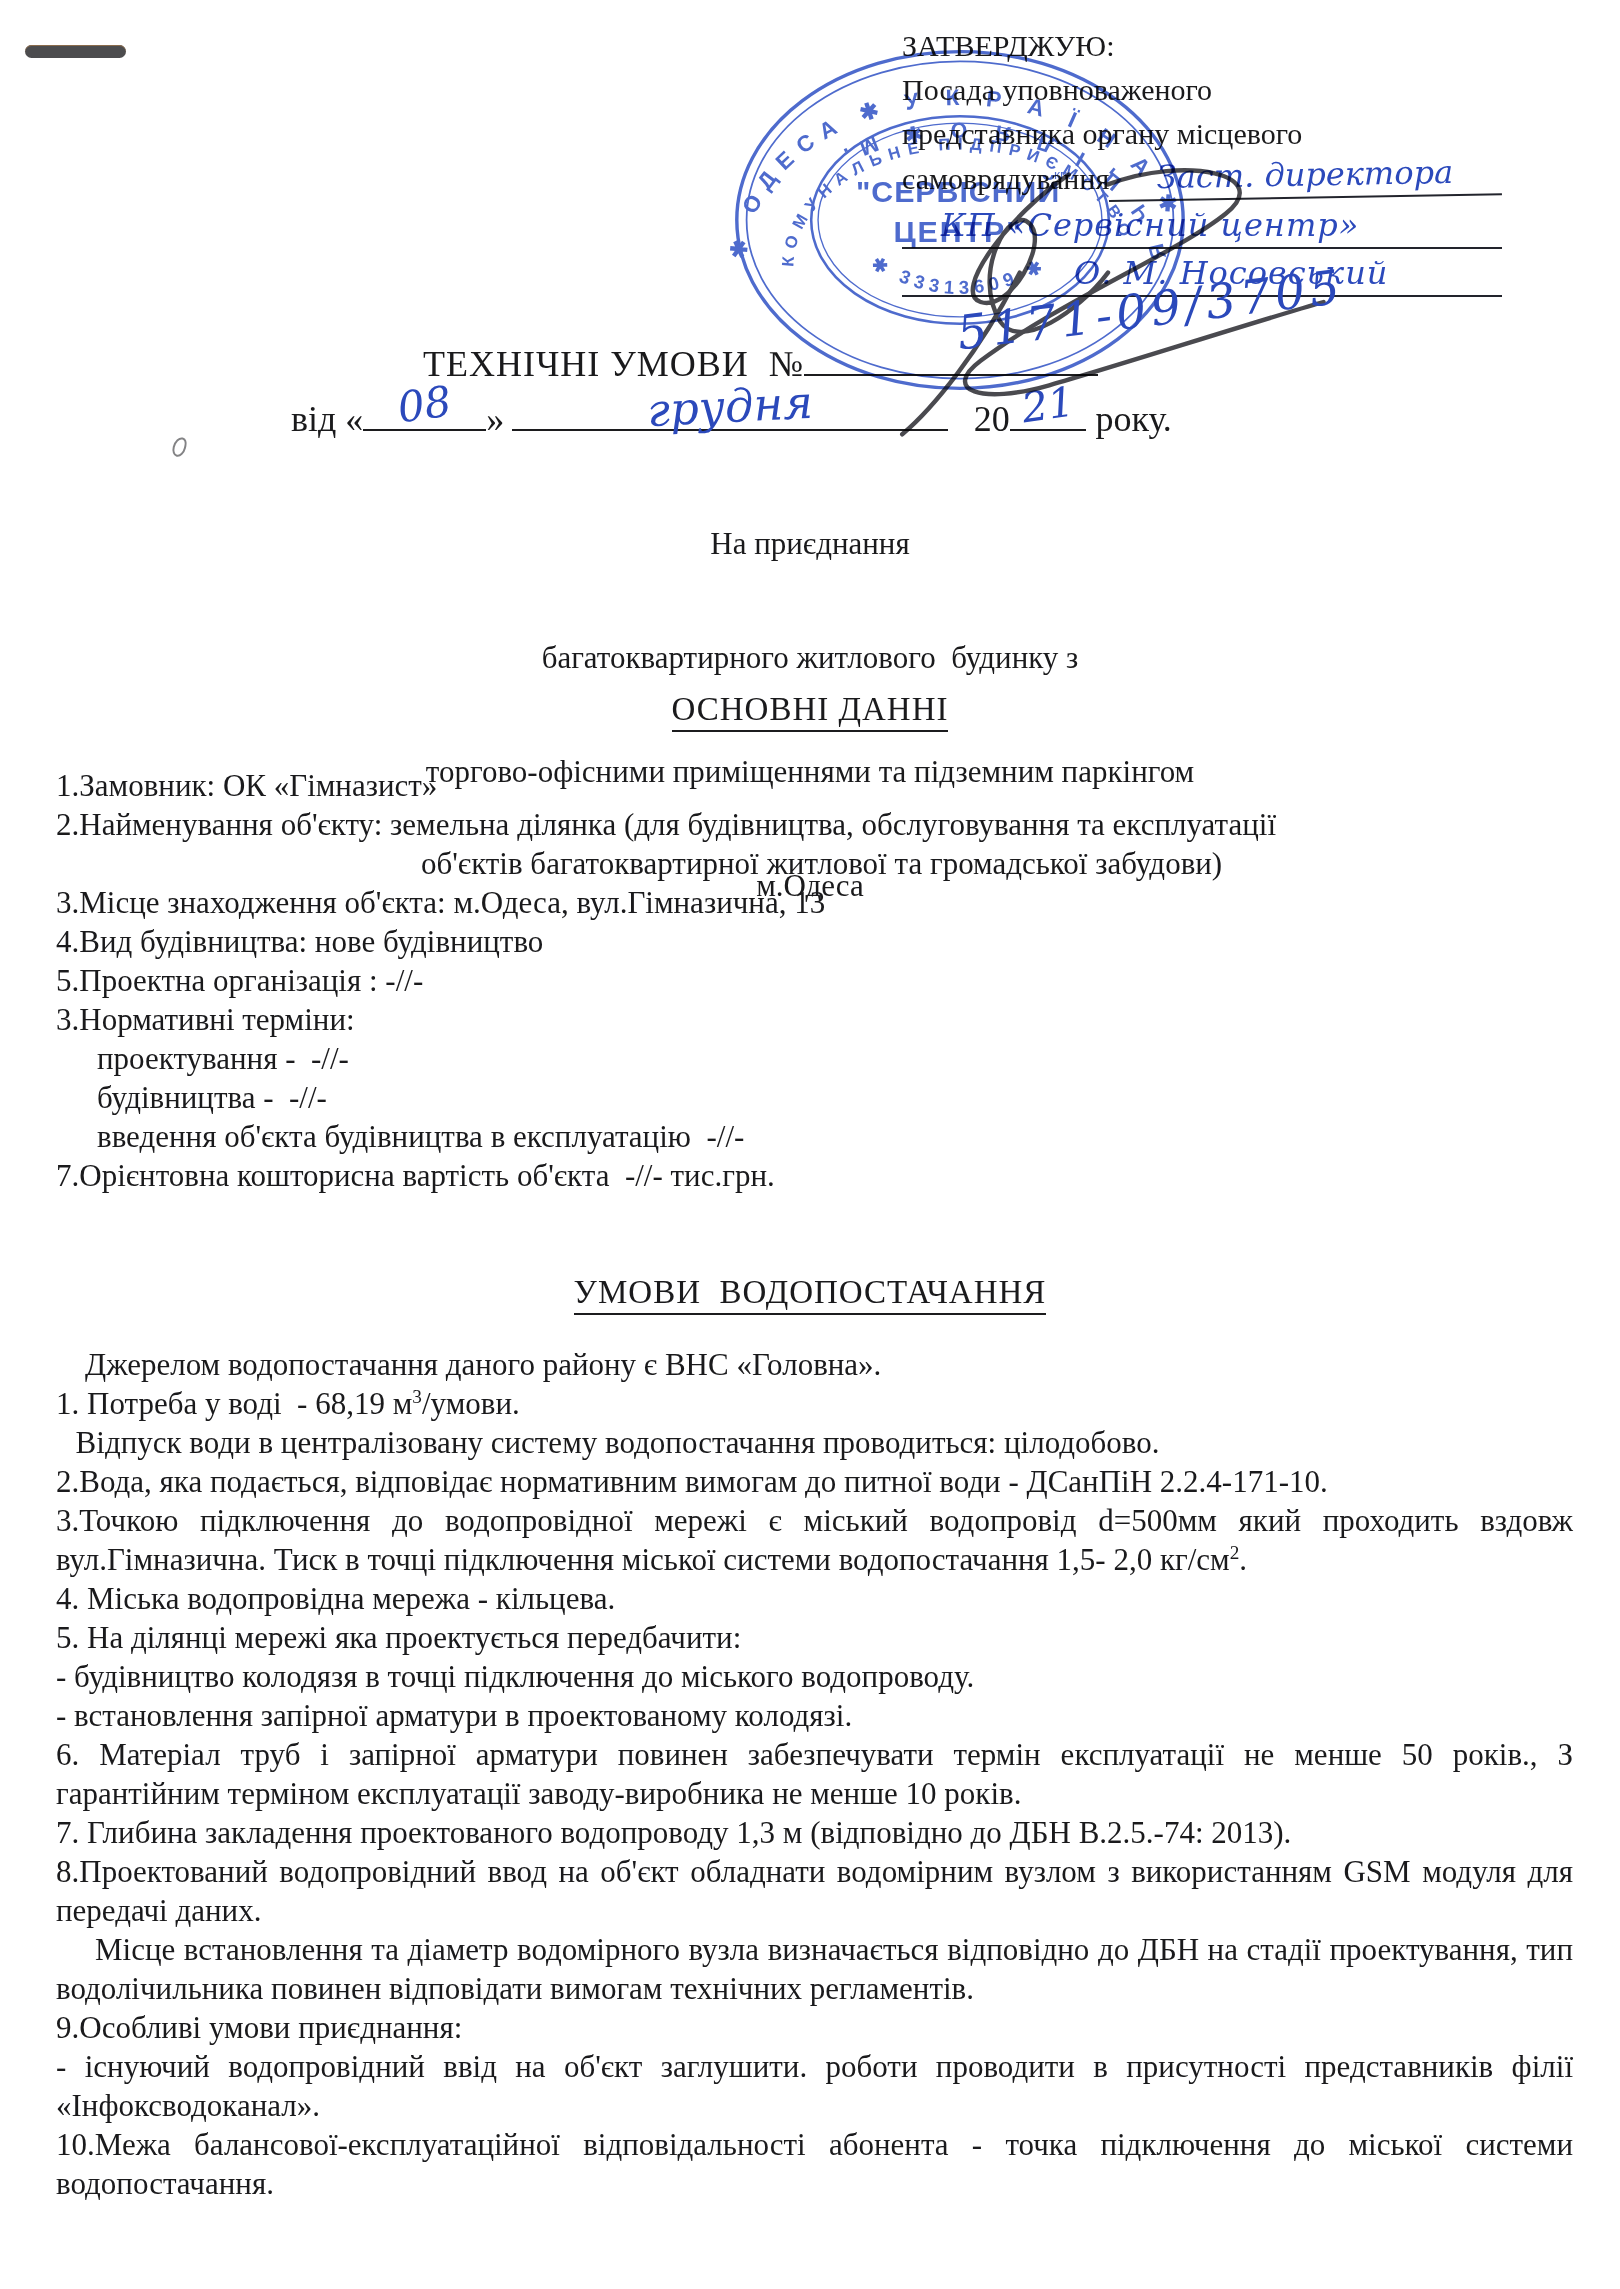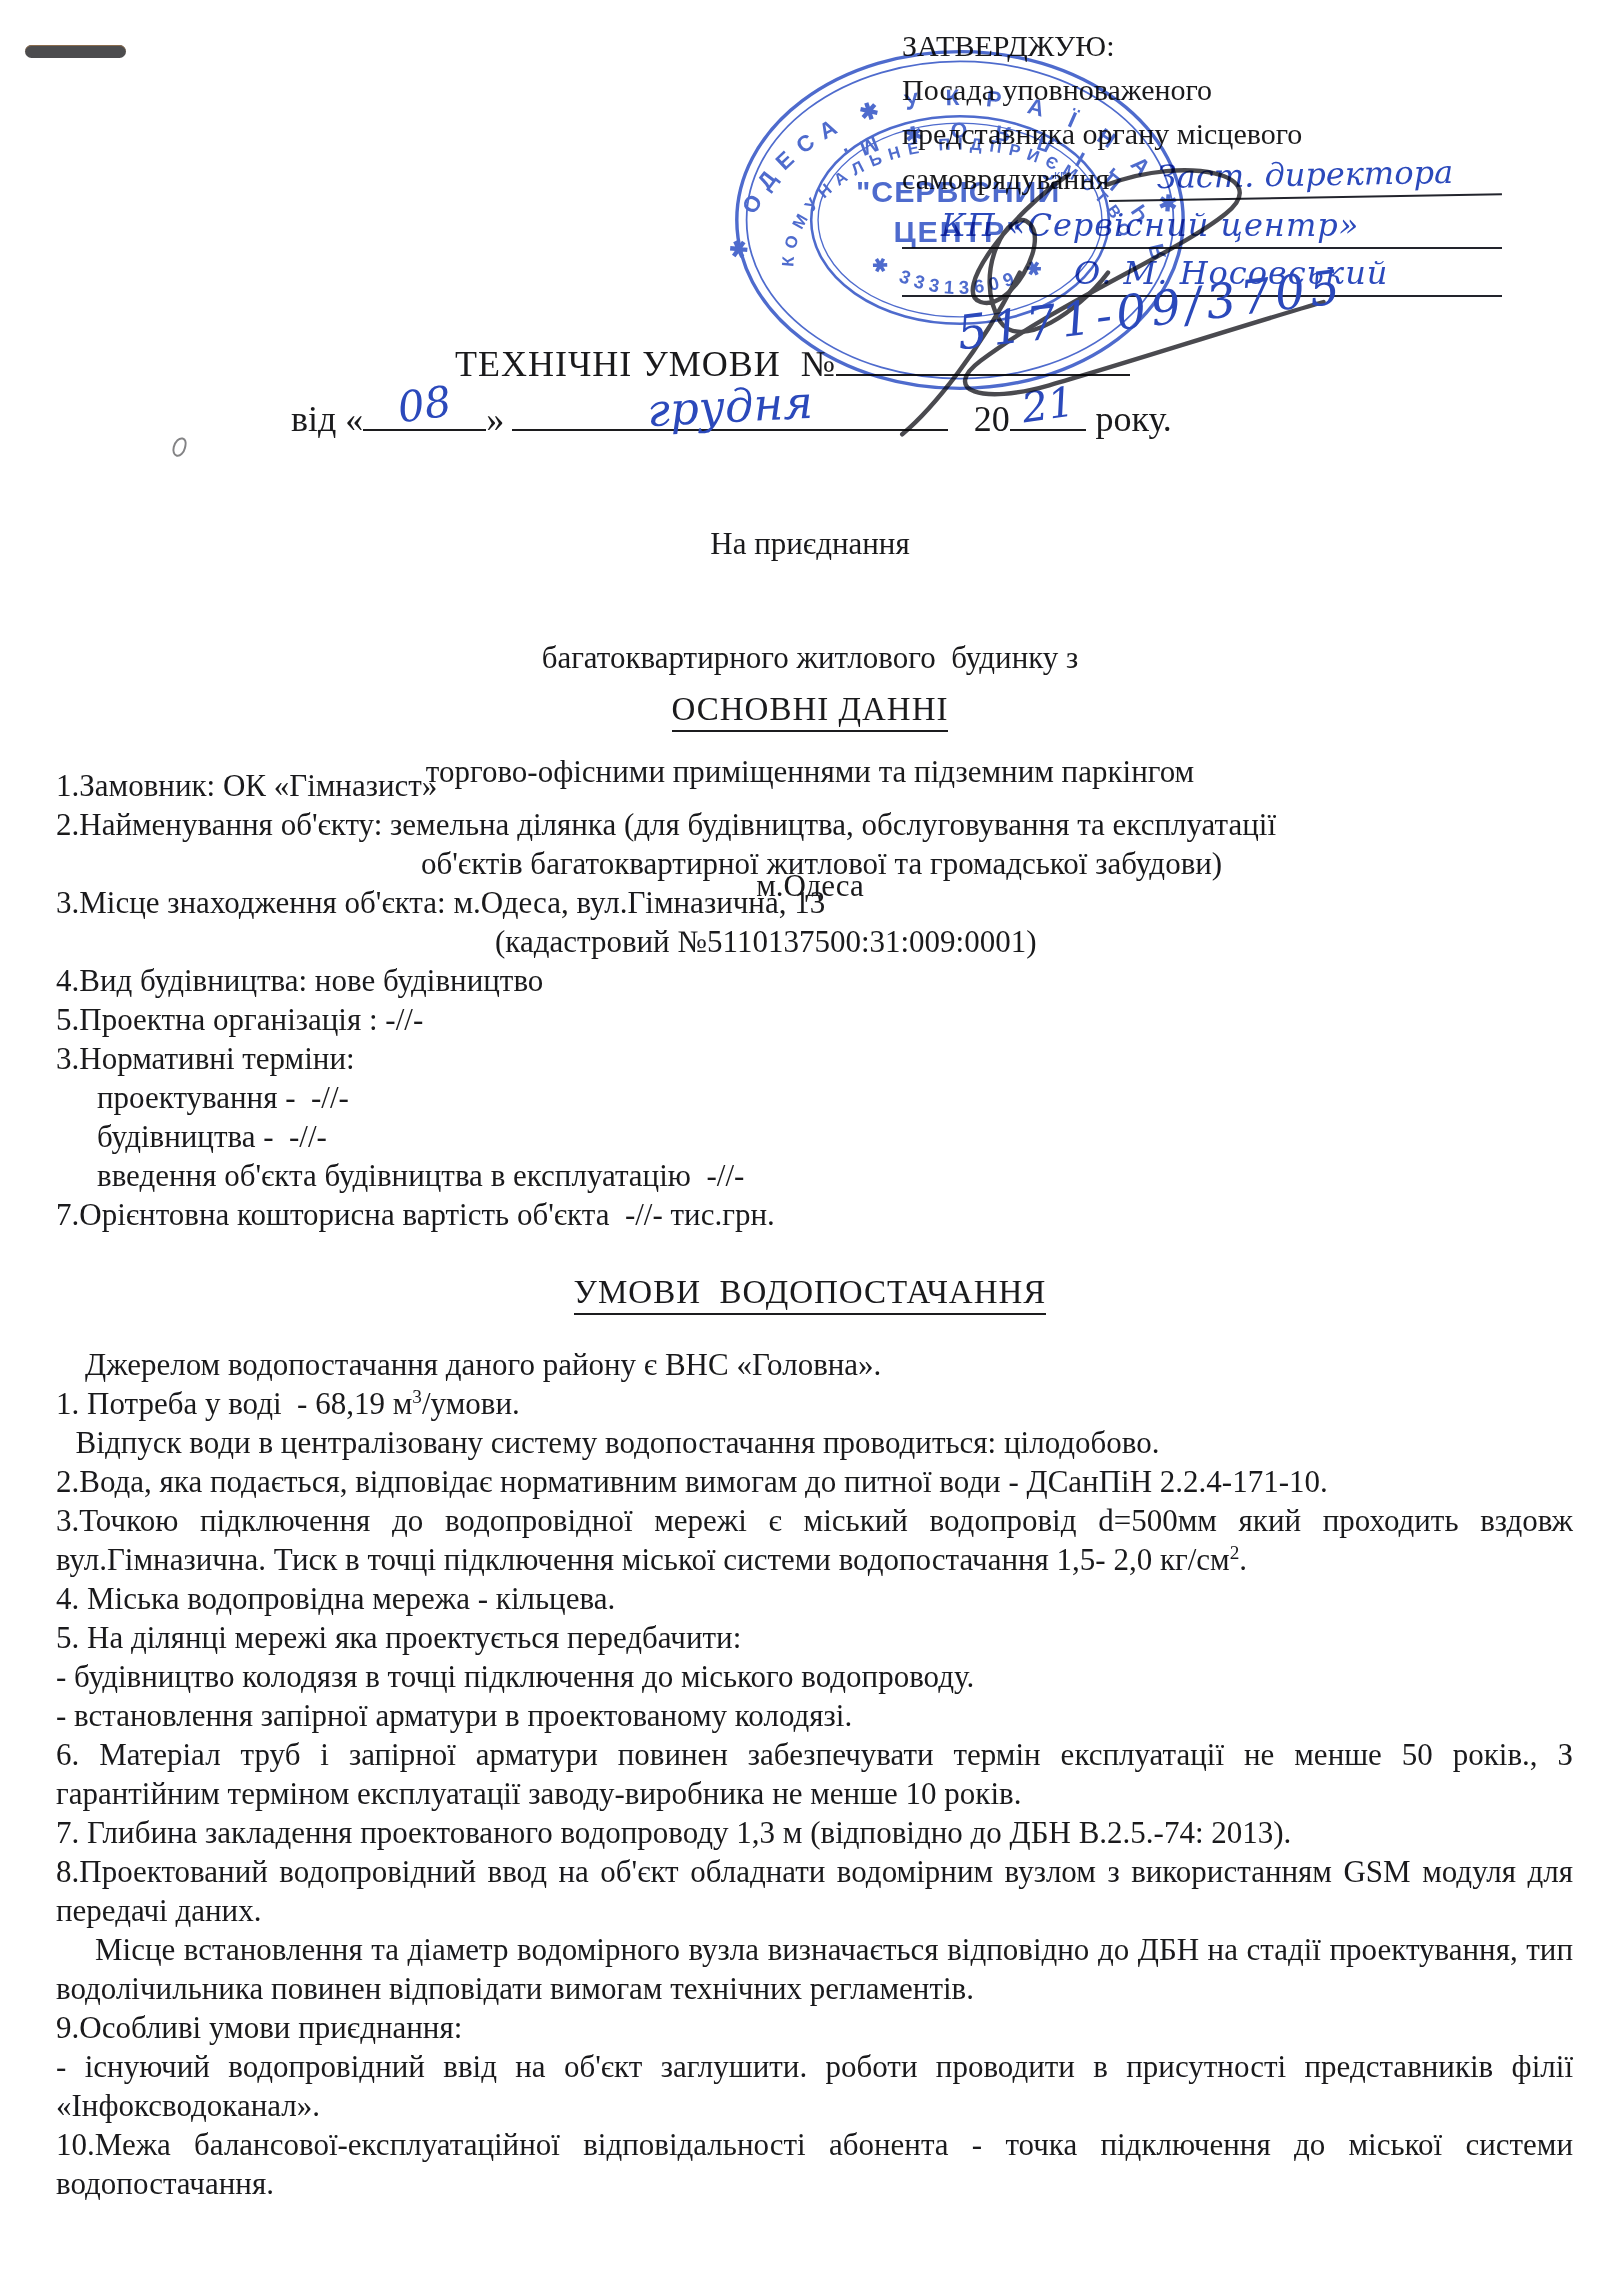--- a/index.html
+++ b/index.html
@@ -24,21 +24,21 @@
   .hand-fill{flex:1;border-bottom:2px solid #22242c;font-size:32px;text-align:center;transform:rotate(-1deg);transform-origin:left bottom;white-space:nowrap;}
   .hand-row{border-bottom:2px solid #22242c;font-size:32px;height:46px;display:flex;align-items:flex-end;white-space:nowrap;}
   .hand-row.org{padding-left:39px;letter-spacing:1px;}
   .hand-row.name{padding-left:172px;letter-spacing:1px;}
   
   .stamp{left:725px;top:34px;z-index:5;mix-blend-mode:multiply;opacity:.92;}
   .stamp text{fill:var(--stamp);font-family:"Liberation Sans", sans-serif;}
   
   .signature{left:863px;top:155px;z-index:7;mix-blend-mode:multiply;}
   
-  .title-line{left:423px;top:341px;font-size:36px;letter-spacing:1px;white-space:nowrap;z-index:2;margin-left:32px;}
+  .title-line{left:423px;top:341px;font-size:36px;letter-spacing:1px;white-space:nowrap;z-index:2;}
   .num-blank{display:inline-block;width:294px;border-bottom:2.9px solid #1c1c1e;height:33px;vertical-align:baseline;}
   .doc-number{left:956px;top:282px;font-size:47px;letter-spacing:4.9px;transform:rotate(-7deg);z-index:8;white-space:nowrap;}
   
   .date-line{left:291px;top:390px;font-size:36px;white-space:nowrap;z-index:2;}
   .blank{display:inline-block;border-bottom:2.9px solid #1c1c1e;position:relative;height:39px;vertical-align:baseline;}
   .blank .hand{position:absolute;left:0;right:0;bottom:0;text-align:center;}
   .b-day{width:123px;}  .b-day .hand{font-size:42px;transform:rotate(-8deg);}
   .b-month{width:436px;margin-left:7.8px;} .b-month .hand{font-size:45px;transform:rotate(-3deg);bottom:-3.9px;}
   .b-year{width:76px;}  .b-year .hand{font-size:41px;transform:rotate(-8deg);}
   .date-line .gap{display:inline-block;width:25.5px;}
@@ -130,21 +130,20 @@
   <div>торгово-офісними приміщеннями та підземним паркінгом</div>
   <div>м.Одеса</div>
 </div>
 
 <div class="abs heading h-basic"><span>ОСНОВНІ ДАННІ</span></div>
 <div class="abs basic">
   <p class="nowrap">1.Замовник: ОК «Гімназист»</p>
   <p class="nowrap">2.Найменування об'єкту: земельна ділянка (для будівництва, обслуговування та експлуатації</p>
   <p class="ind-cont">об'єктів багатоквартирної житлової та громадської забудови)</p>
   <p>3.Місце знаходження об'єкта: м.Одеса, вул.Гімназична, 13</p>
-  <p class="ind-kad">(кадастровий №5110137500:31:009:0001)</p>
   <p>4.Вид будівництва: нове будівництво</p>
   <p>5.Проектна організація : -//-</p>
   <p>3.Нормативні терміни:</p>
   <p class="ind-sub">проектування -  -//-</p>
   <p class="ind-sub">будівництва -  -//-</p>
   <p class="ind-sub">введення об'єкта будівництва в експлуатацію  -//-</p>
   <p>7.Орієнтовна кошторисна вартість об'єкта  -//- тис.грн.</p>
 </div>
 
 <div class="abs heading h-water"><span>УМОВИ  ВОДОПОСТАЧАННЯ</span></div>

